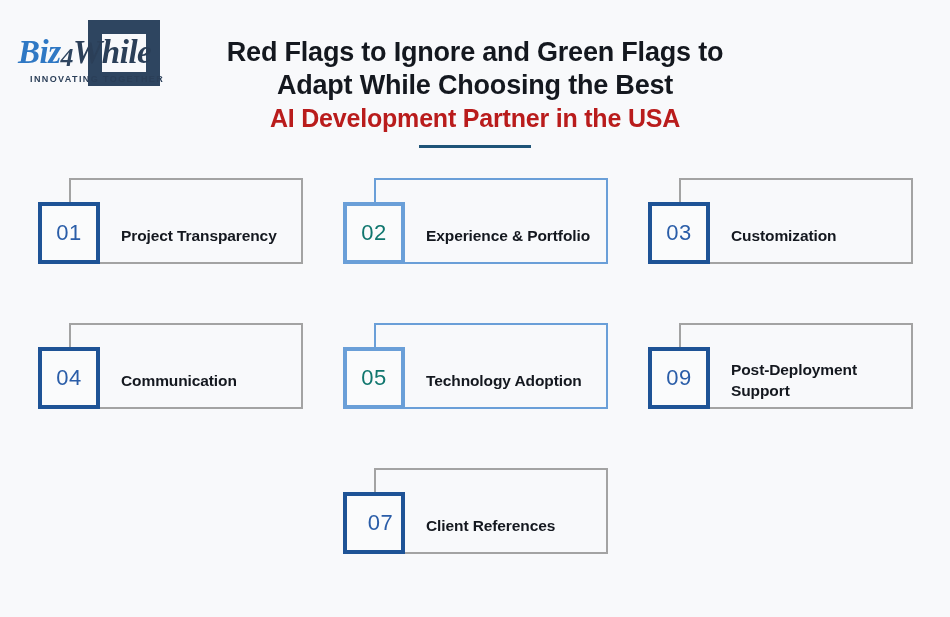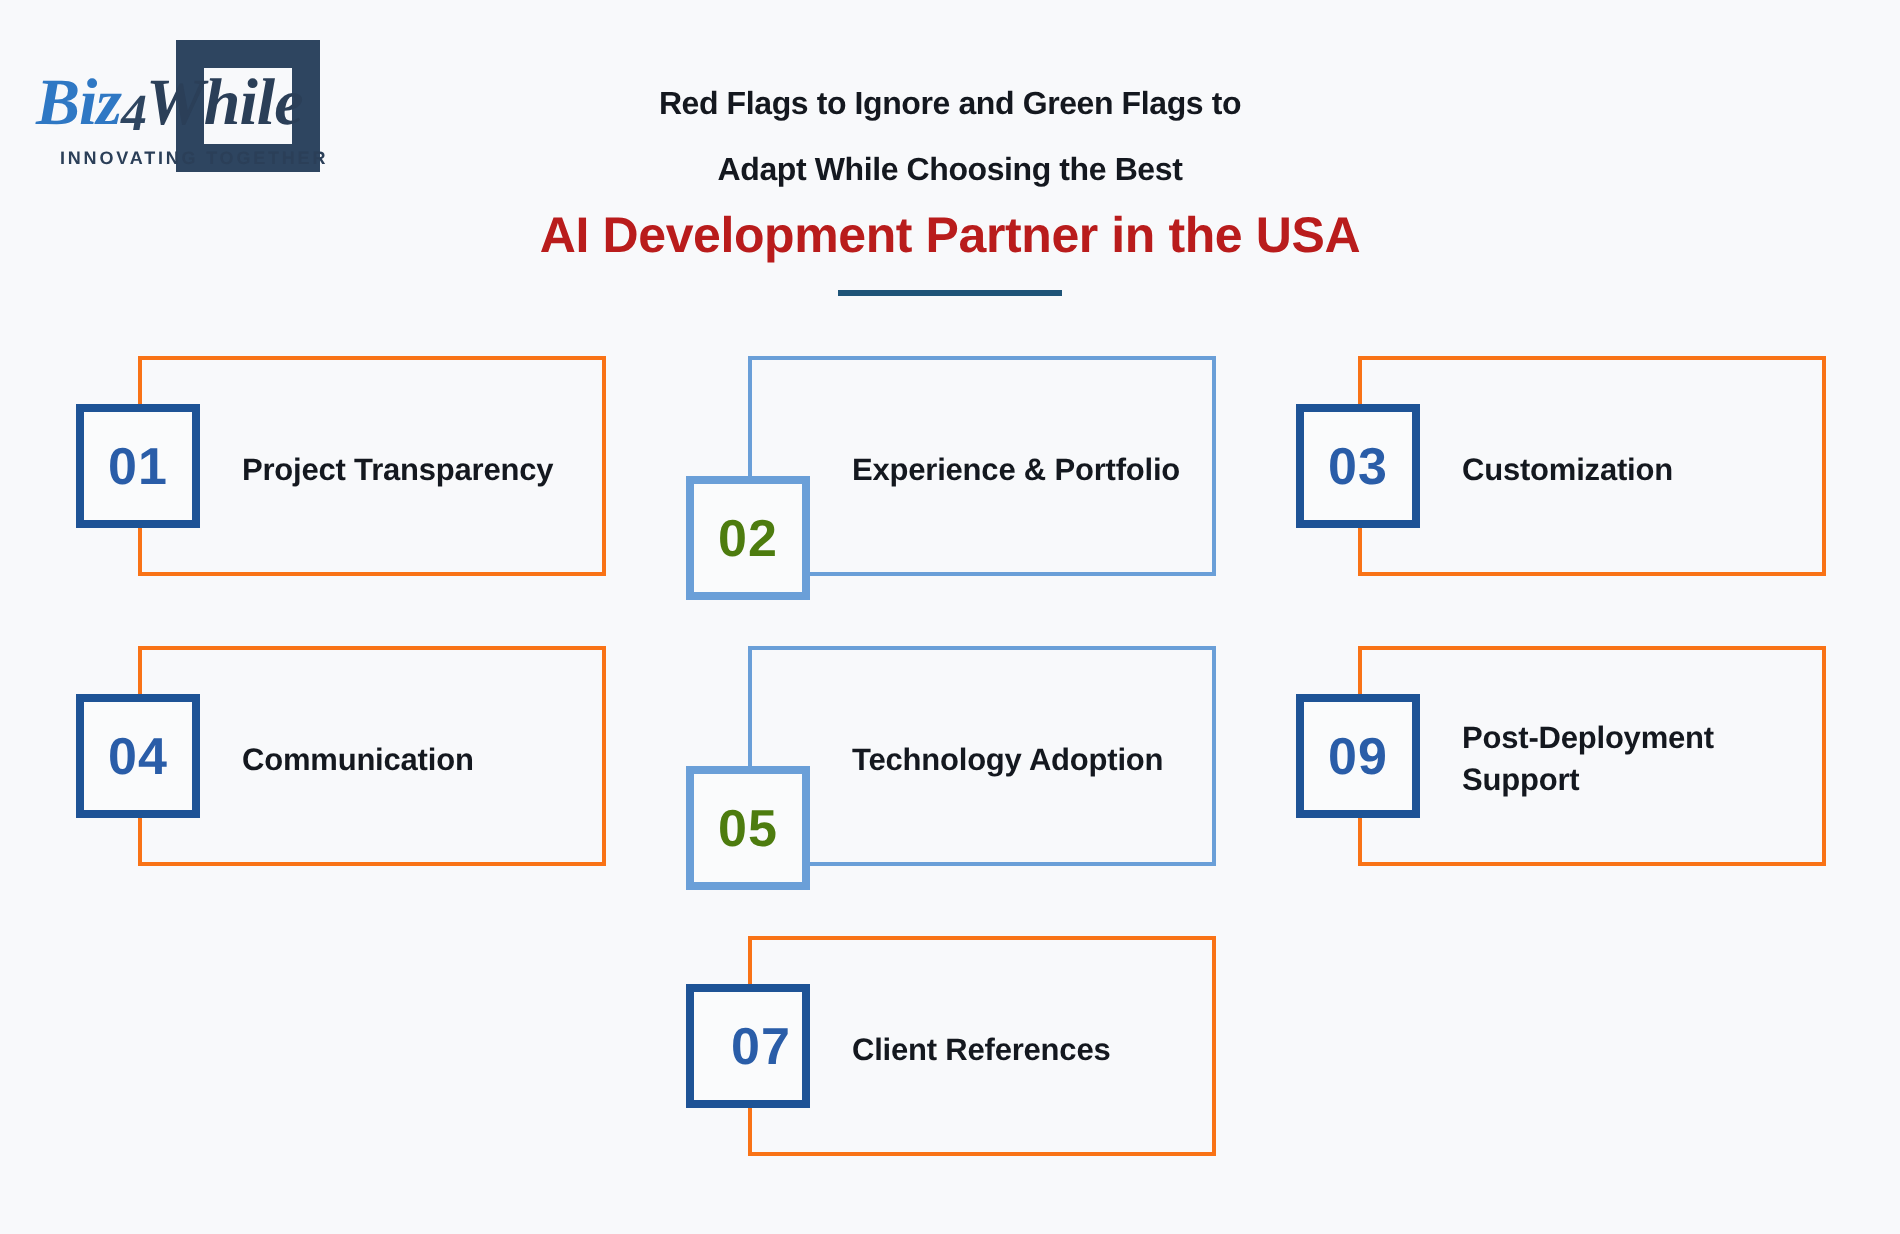--- a/index.html
+++ b/index.html
@@ -72,21 +72,21 @@
   }
 
   .title-block {
     position: absolute;
     left: 225px;
     top: 36px;
     width: 500px;
     text-align: center;
   }
   .title-line {
-    font-size: 16px;
+    font-size: 27px;
     font-weight: 600;
     line-height: 33px;
     color: #14181f;
     letter-spacing: -0.2px;
   }
   .title-accent {
     font-size: 25px;
     font-weight: 700;
     line-height: 33px;
     color: #b91c1c;
@@ -106,23 +106,23 @@
     position: absolute;
     left: 0;
     top: 0;
     width: 950px;
     height: 617px;
   }
 
   .card {
     position: absolute;
     width: 234px;
-    height: 110px;
+    height: 86px;
     box-sizing: border-box;
-    border: 2px solid #f97316;
+    border: 2px solid #a3a3a3;
     background: transparent;
   }
   .card.light {
     border-color: #6a9fd8;
   }
 
   .card-label {
     position: absolute;
     left: 50px;
     top: 0;
@@ -140,30 +140,29 @@
   .badge {
     position: absolute;
     width: 62px;
     height: 62px;
     box-sizing: border-box;
     border: 4px solid #1e5396;
     background: #fafbfc;
     display: flex;
     align-items: center;
     justify-content: center;
-    font-size: 26px;
-    font-weight: 700;
+    font-size: 22px;
+    font-weight: 400;
     color: #2a5da8;
     letter-spacing: 0.5px;
     z-index: 5;
   }
   .badge.light {
     border-color: #6a9fd8;
-    color: #4d7c0f;
-    margin-top: 36px;
+    color: #0f766e;
   }
 </style>
 </head>
 <body>
 
 <div class="header">
 
   <div class="logo">
     <svg class="logo-mark" viewBox="0 0 72 66" xmlns="http://www.w3.org/2000/svg">
       <path d="M0 0 H72 V66 H46 V52 H58 V14 H14 V30 H0 Z" fill="#2e4560"></path>

